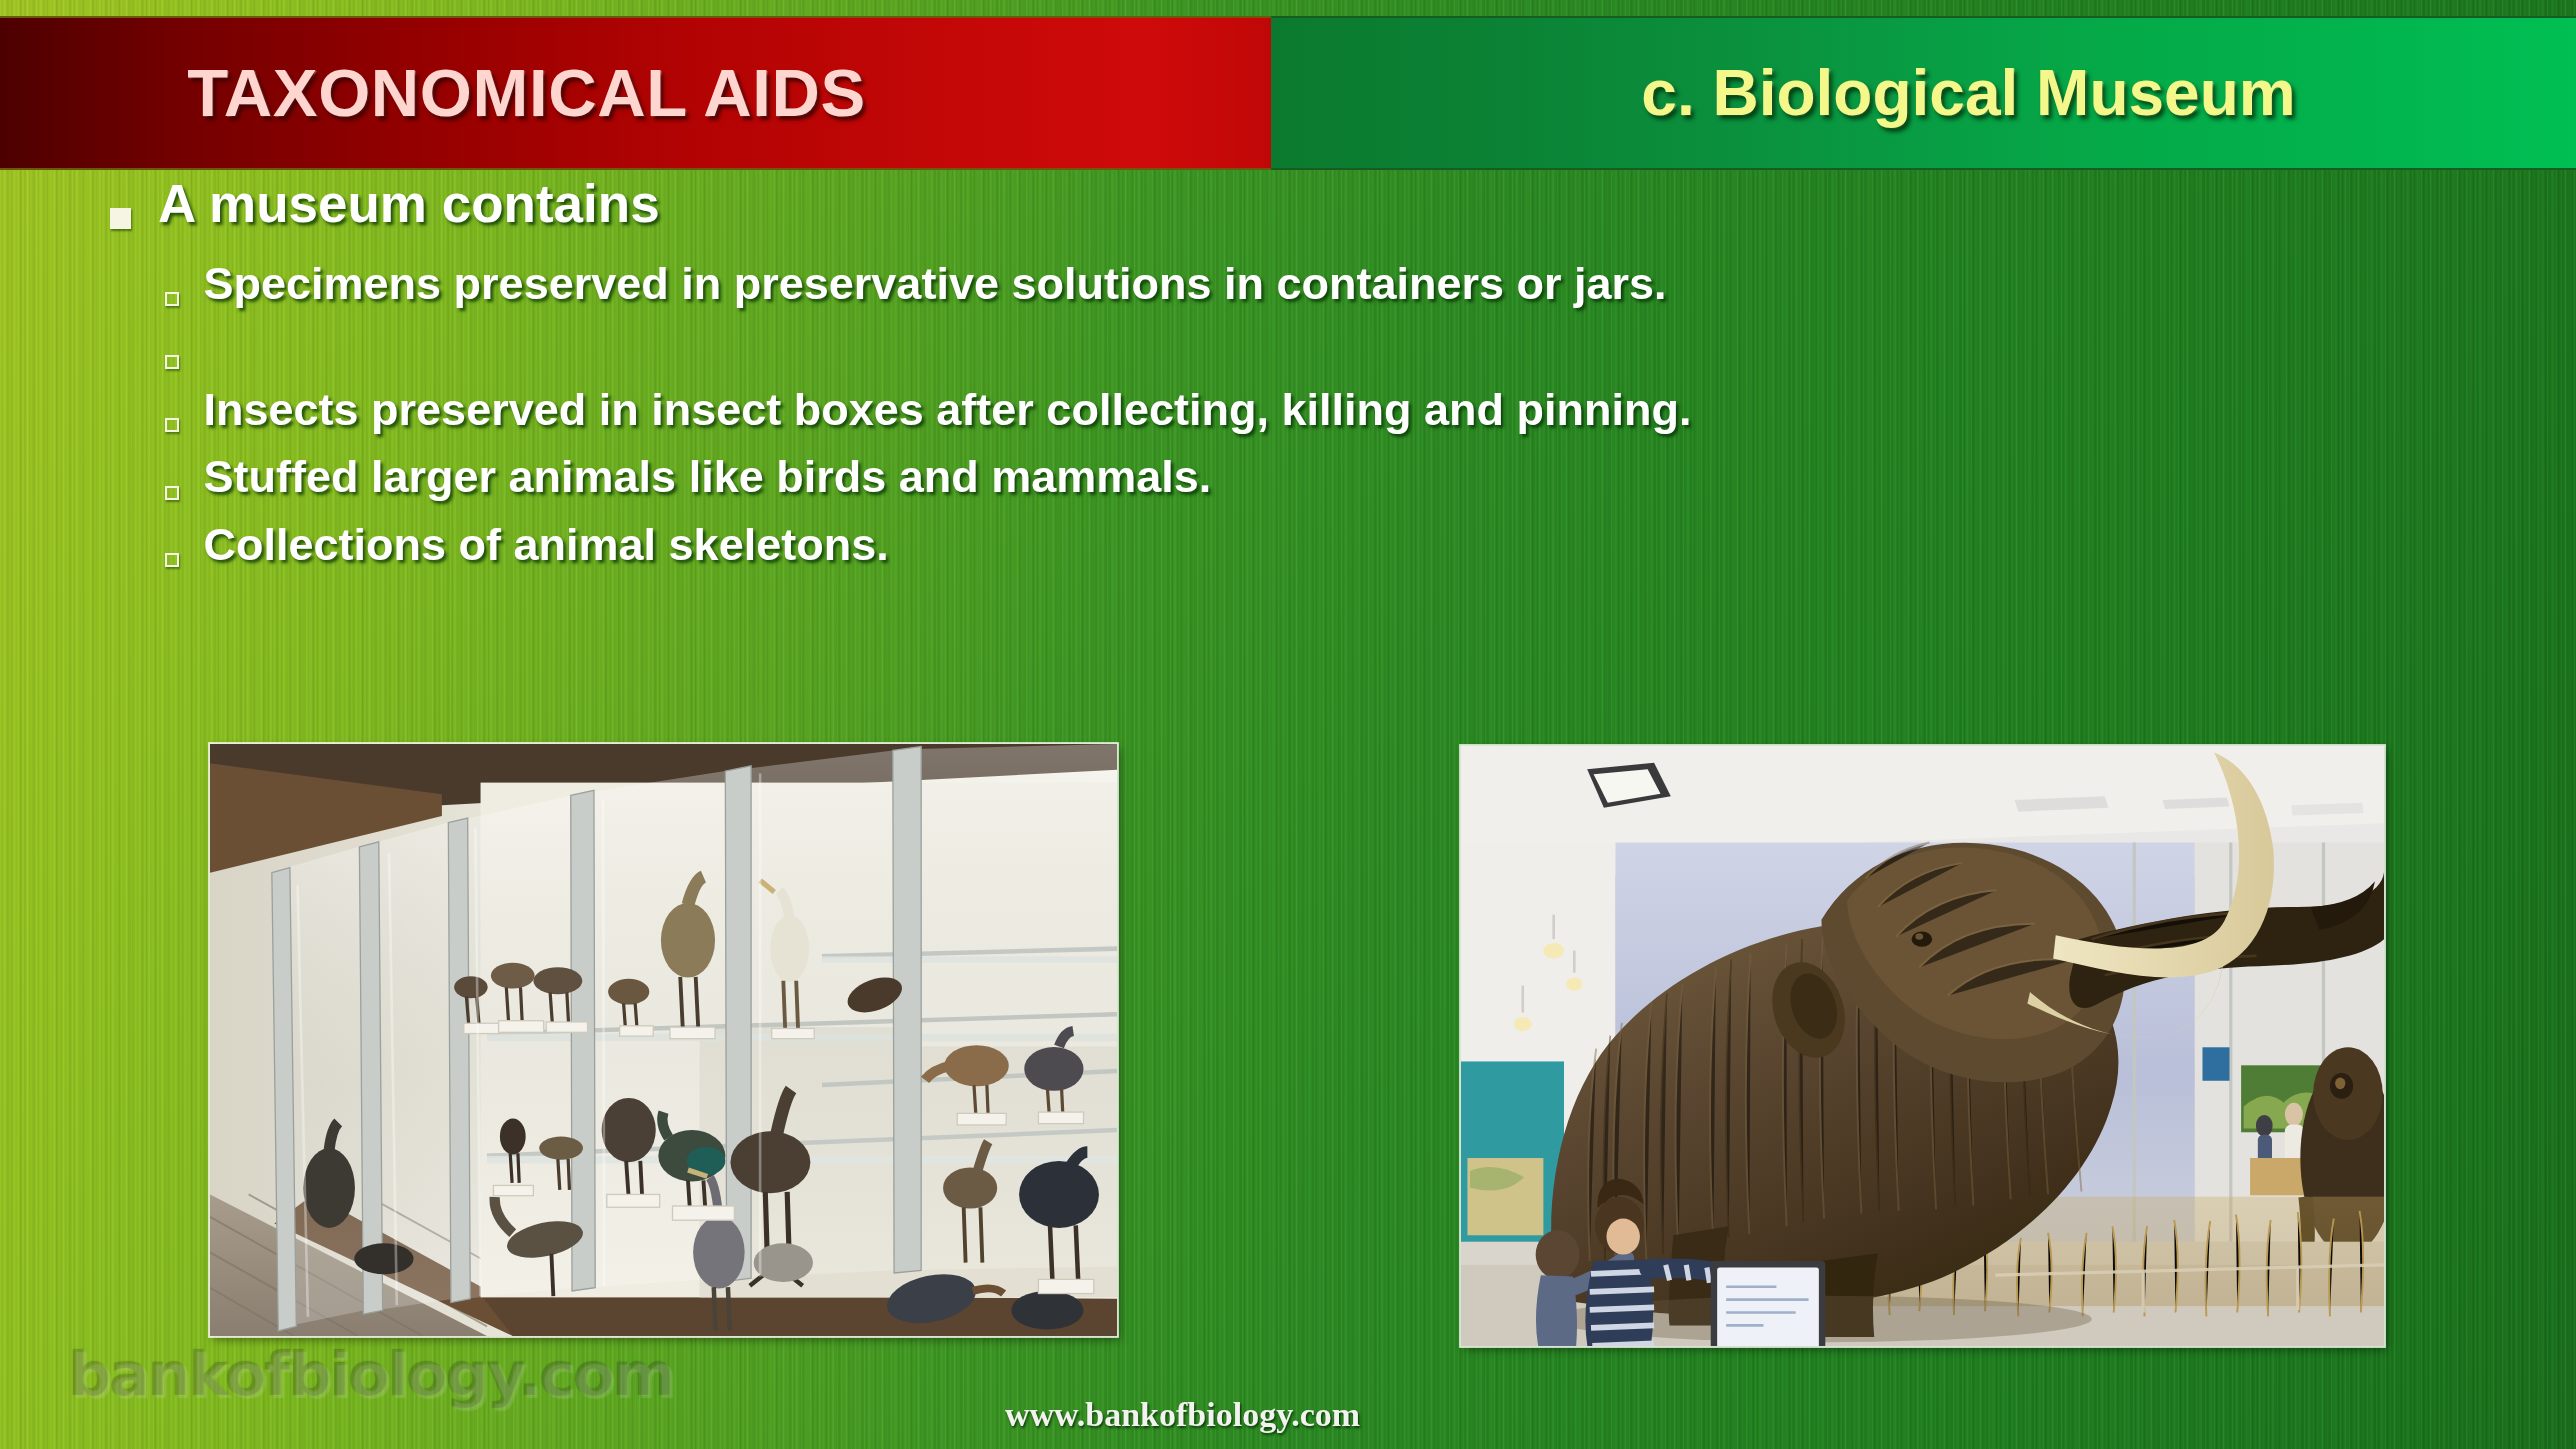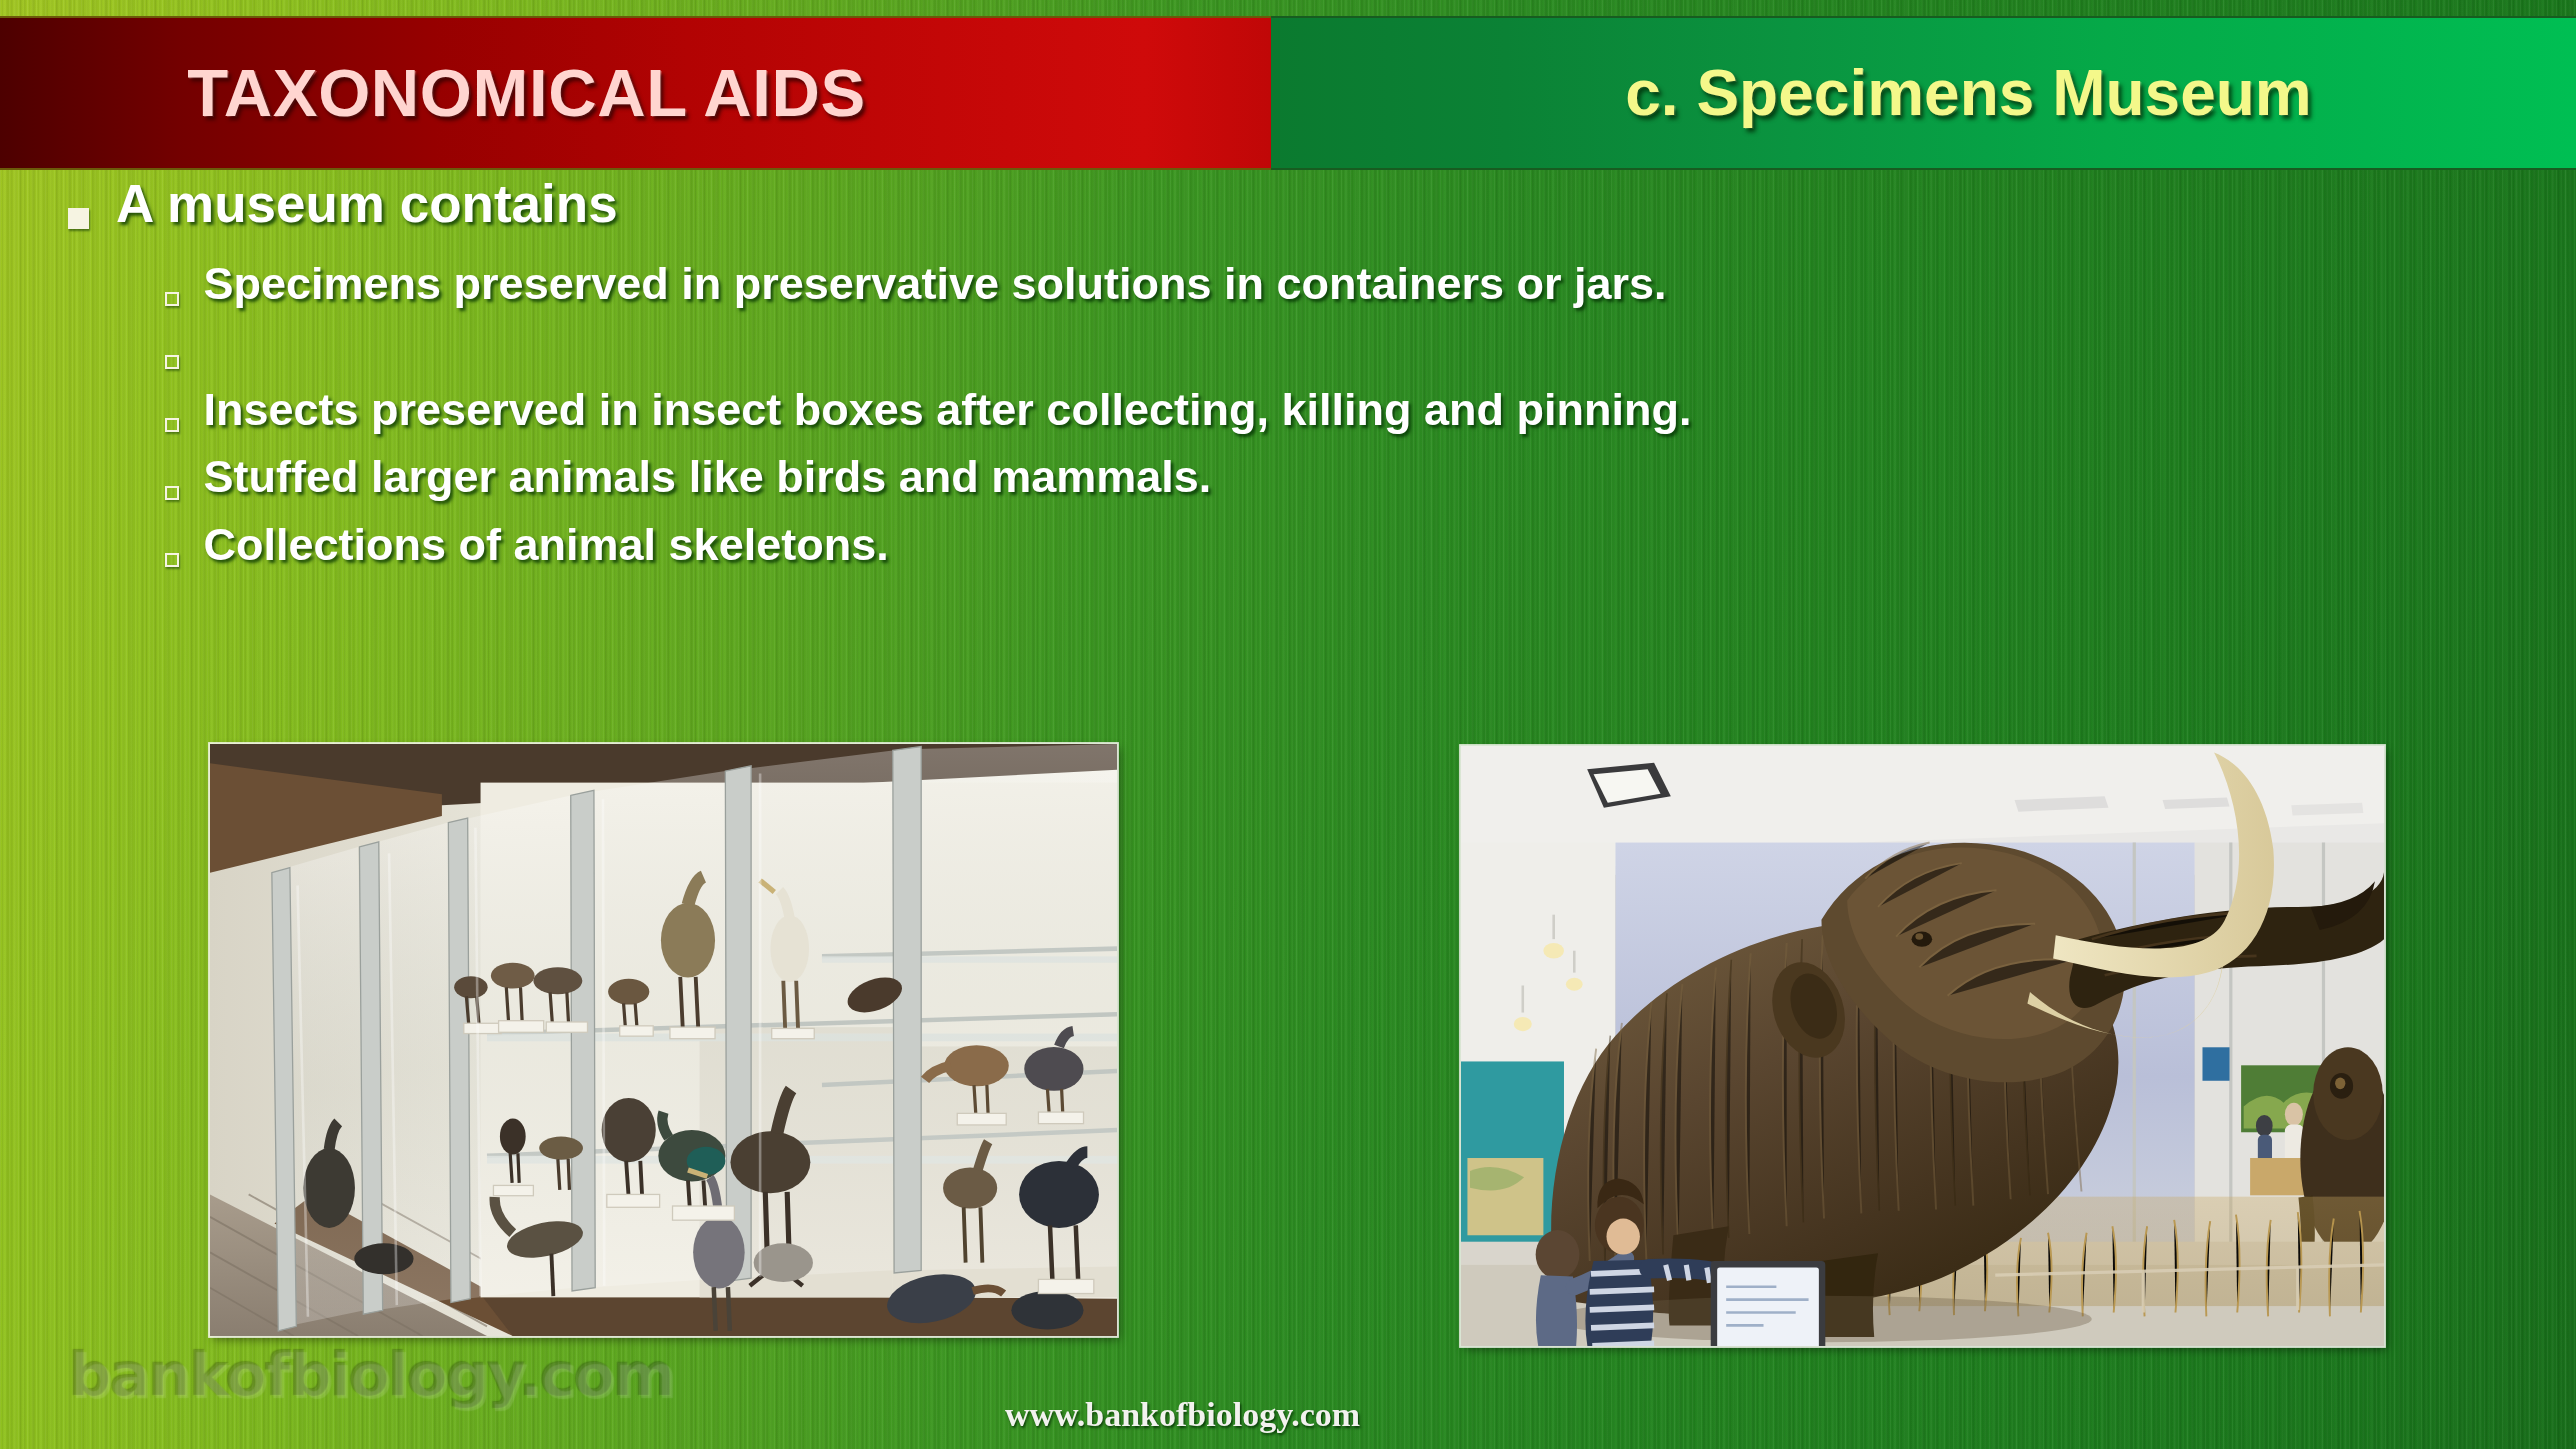--- a/index.html
+++ b/index.html
@@ -124,21 +124,21 @@
   .content {
     position: absolute;
     top: 173px;
     left: 0;
     width: 2576px;
     z-index: 5;
   }
   .bullet-l1 {
     display: flex;
     align-items: flex-start;
-    padding-left: 68px;
+    padding-left: 110px;
     margin-bottom: 21px;
   }
   .marker-l1 {
     width: 21px;
     height: 21px;
     background: #f6f4e2;
     margin-top: 35px;
     margin-right: 27px;
     flex: 0 0 auto;
     box-shadow: 1.3px 1.9px 1.9px rgba(0,40,0,.5);
@@ -223,21 +223,21 @@
 </head>
 <body>
 
 <div id="slide">
 
   <div class="banner banner-left">
     <div class="banner-left-title">TAXONOMICAL AIDS</div>
   </div>
 
   <div class="banner banner-right">
-    <div class="banner-right-title">c. Specimens Museum</div>
+    <div class="banner-right-title">c. Biological Museum</div>
   </div>
 
   <div class="content">
 
     <div class="bullet-l1">
       <span class="marker-l1"></span>
       <span class="text-l1">A museum contains</span>
     </div>
 
     <div class="bullet-l2">

